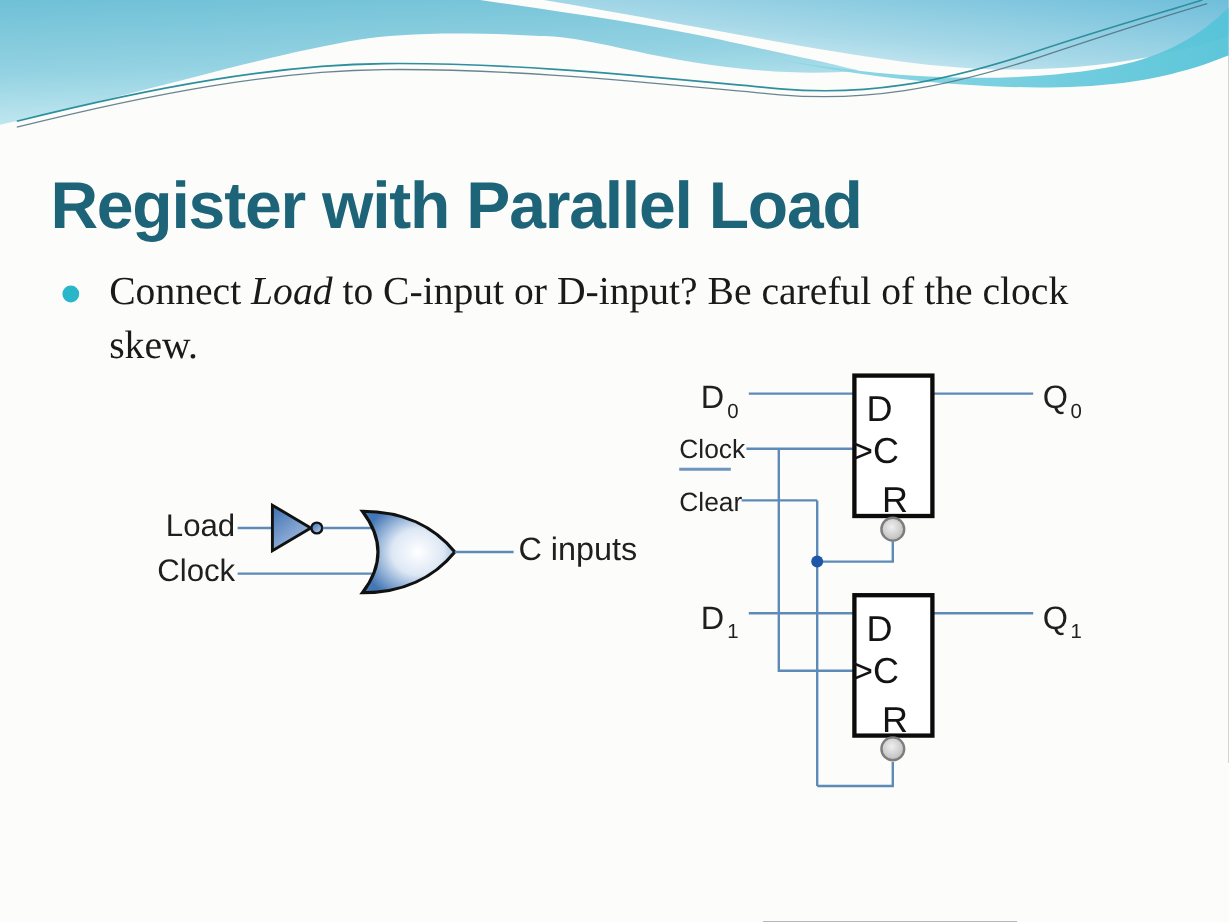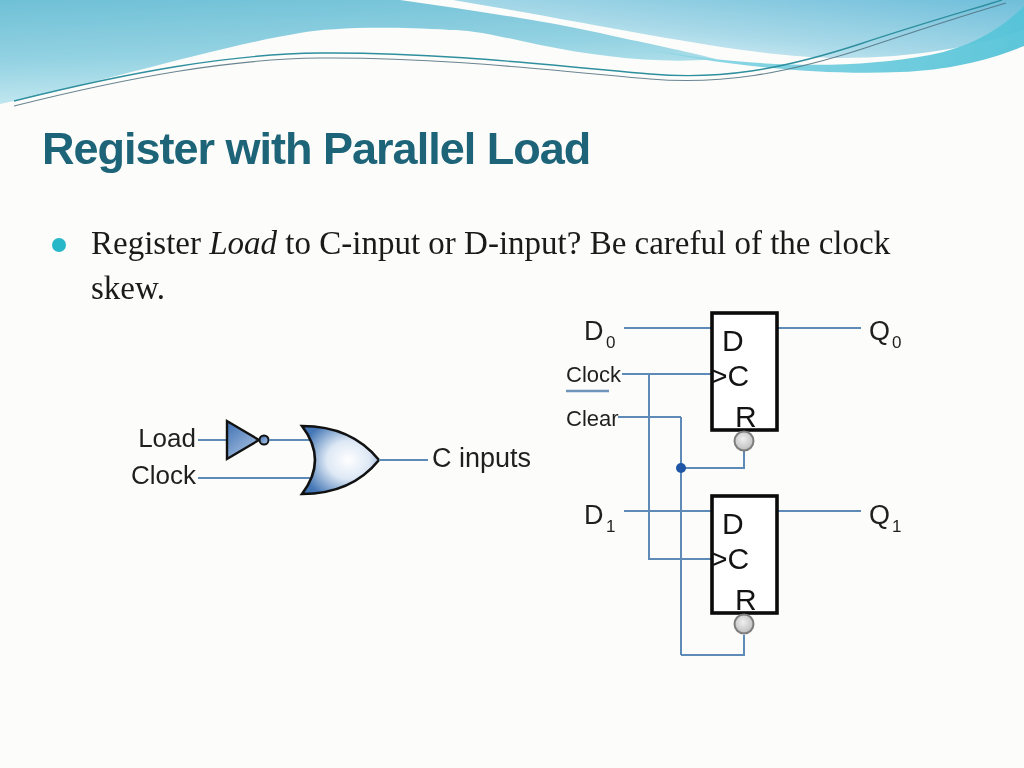--- a/index.html
+++ b/index.html
@@ -3,23 +3,23 @@
 <meta charset="utf-8">
 <style>
   html,body{margin:0;padding:0;background:#888;}
   .slide{
     position:relative;width:1024px;height:768px;margin:0 auto;
     background:#fcfcfa;overflow:hidden;
     font-family:"Liberation Sans",sans-serif;
   }
   .hdr{position:absolute;top:0;left:0;width:1024px;height:215px;}
   .title{
-    position:absolute;left:42px;top:122px;width:940px;
+    position:absolute;left:42px;top:138px;width:940px;
     font-family:"Liberation Sans",sans-serif;
-    font-size:45px;font-weight:600;letter-spacing:-1px;
+    font-size:55px;font-weight:600;letter-spacing:-1px;
     color:#1d6478;line-height:1.2;white-space:nowrap;
   }
   .bullet-dot{
     position:absolute;left:52px;top:238px;width:14px;height:14px;
     border-radius:50%;background:#27b7c9;
   }
   .bullet-text{
     position:absolute;left:91px;top:221px;width:880px;
     font-family:"Liberation Serif",serif;
     font-size:33px;line-height:45px;color:#1a1a1a;
@@ -66,21 +66,21 @@
     <path fill="url(#bandC)" opacity="0.95" d="M640,48 C750,68 850,70 930,55 C970,47 1000,30 1024,6
          V46 C990,60 950,70 900,72 C820,76 720,65 640,48 Z"></path>
 
     <path fill="none" stroke="#2e8f9e" stroke-width="1.4" d="M14,101 C130,72 230,54 320,53 C430,52 540,64 650,74 C720,80 780,70 860,44 C920,24 970,10 1002,0"></path>
     <path fill="none" stroke="#50707f" stroke-width="1.1" opacity="0.85" d="M14,106 C130,77 230,59 320,58 C430,57 540,69 650,79 C720,85 785,74 865,48 C925,28 972,13 1006,3"></path>
   </svg>
 
   <div class="title">Register with Parallel Load</div>
 
   <span class="bullet-dot"></span>
-  <div class="bullet-text"><span>Register </span><span class="it">Load</span><span> to C-input or D-input? Be careful of the clock skew.</span></div>
+  <div class="bullet-text"><span>Connect </span><span class="it">Load</span><span> to C-input or D-input? Be careful of the clock skew.</span></div>
 
   <svg class="circuit" viewBox="0 0 1024 768">
     <defs>
       <linearGradient id="invGrad" x1="0" y1="0" x2="0.7" y2="1">
         <stop offset="0" stop-color="#3d6fb2"></stop>
         <stop offset="1" stop-color="#a9c2e2"></stop>
       </linearGradient>
       <radialGradient id="orGrad" cx="0.6" cy="0.5" r="0.62">
         <stop offset="0" stop-color="#ffffff"></stop>
         <stop offset="0.45" stop-color="#dde8f5"></stop>

